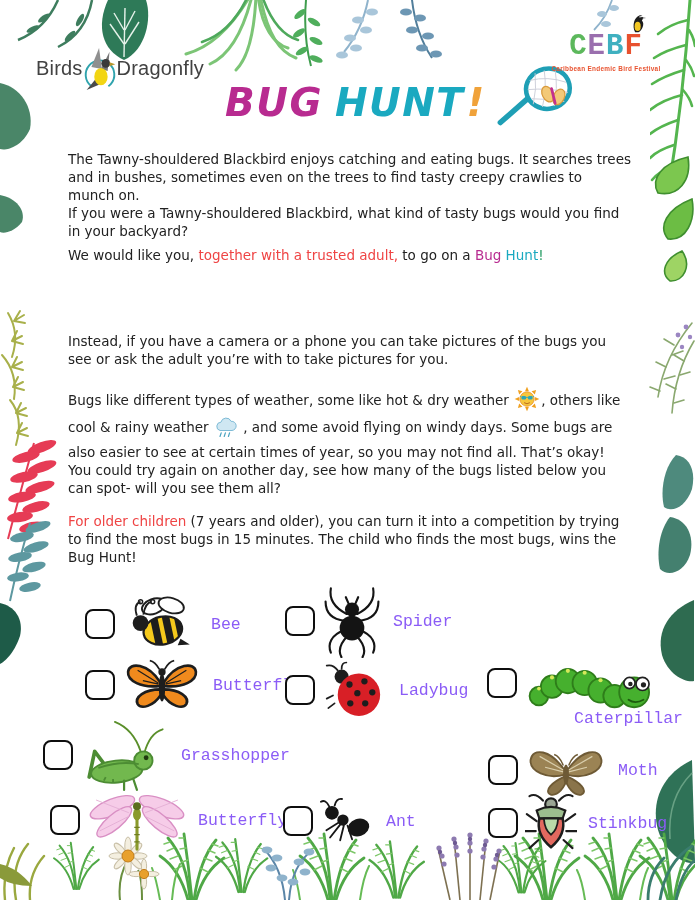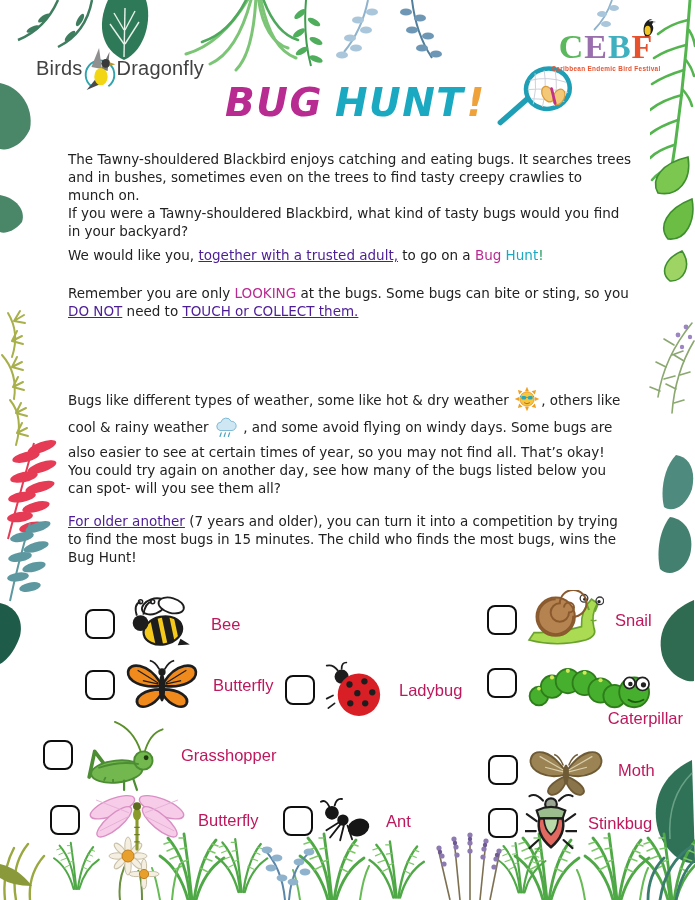--- a/index.html
+++ b/index.html
@@ -10,36 +10,36 @@
   
   #brand{position:absolute;left:36px;top:44px;display:flex;align-items:center;color:#424242;
          font-family:"Liberation Sans",sans-serif;font-size:20px;letter-spacing:.2px;}
   #brand .bird{margin:0 -4px -6px -4px;}
   #title{position:absolute;left:225px;top:68px;display:flex;align-items:center;
          font-weight:800;font-style:italic;font-size:39px;letter-spacing:1.5px;
          font-family:"DejaVu Sans",sans-serif;}
   #title .w1{color:#b82b90;} #title .w2{color:#1aa9c0;margin-left:12px;} #title .bang{color:#f0a23a;margin-left:2px;}
   #title .net{margin-left:8px;margin-top:-4px;}
   #cebf{position:absolute;left:547px;top:30px;width:118px;text-align:center;}
-  #cebf .letters{font-weight:800;font-size:34px;line-height:34px;letter-spacing:1px;
-        font-family:Liberation Serif, serif;position:relative;display:inline-block;}
+  #cebf .letters{font-weight:800;font-size:29px;line-height:34px;letter-spacing:1px;
+        font-family:Liberation Mono, monospace;position:relative;display:inline-block;}
   #cebf .c{color:#5cb85c}#cebf .e{color:#9a6fae}#cebf .b{color:#3fb0c0}#cebf .f{color:#e8512e}
   #cebf .cebf-bird{position:absolute;right:-4px;top:-20px;}
   #cebf .sub{font-size:6.4px;color:#e8512e;letter-spacing:.3px;margin-top:1px;
         font-family:"Liberation Sans",sans-serif;font-weight:700;}
 
   
   .para{position:absolute;left:68px;width:564px;font-size:13.5px;line-height:18px;color:#222;}
-  .red{color:#4c1d95;text-decoration:underline;} .magenta{color:#b82b90;} .tealtx{color:#1aa9c0;} .greentx{color:#2fa06a;}
+  .red{color:#ef4444;} .magenta{color:#b82b90;} .tealtx{color:#1aa9c0;} .greentx{color:#2fa06a;}
   .wicon{display:inline-block;vertical-align:-7px;margin:0 1px;}
 
   
   .cell{position:absolute;display:flex;align-items:center;height:70px;gap:7px;}
   .cb{width:26px;height:26px;border:2.6px solid #0e0e0e;border-radius:8px;background:#fff;flex:0 0 auto;}
-  .bug-label{font-family:Liberation Sans, sans-serif;font-size:16.5px;color:#be185d;margin-left:4px;white-space:nowrap;}
+  .bug-label{font-family:Liberation Mono, monospace;font-size:16.5px;color:#8b5cf6;margin-left:4px;white-space:nowrap;}
   .cell-caterpillar{width:190px;position:absolute;}
   .cell-caterpillar .bug-label{position:absolute;right:-6px;bottom:-10px;}
   .bug-icon{display:flex;align-items:center;}
 </style>
 </head>
 <body>
 
 <div id="sheet">
 
   <svg class="decor" style="left:0;top:0" width="695" height="135" viewBox="0 0 695 135">
@@ -376,21 +376,21 @@
           <path d="M15 6 l4 1 l-4 1 z" fill="#888888"></path>
         </svg>
       </span>
     </span>
     <div class="sub">Caribbean Endemic Bird Festival</div>
   </div>
 
   <p class="para" style="top:136px">The Tawny-shouldered Blackbird enjoys catching and eating bugs. It searches trees and in bushes, sometimes even on the trees to find tasty creepy crawlies to munch on.</p>
   <p class="para" style="top:190px">If you were a Tawny-shouldered Blackbird, what kind of tasty bugs would you find in your backyard?</p>
   <p class="para" style="top:232px"><span>We would like you, </span><span class="red">together with a trusted adult,</span><span> to go on a </span><span class="magenta">Bug</span><span class="tealtx"> Hunt</span><span class="greentx">!</span></p>
-  <p class="para" style="top:270px"><span>Remember you are only </span><span class="magenta">LOOKING</span><span> at the bugs. Some bugs can bite or sting, so you </span><span class="red">DO NOT</span><span> need to </span><span class="red">TOUCH or COLLECT them.</span></p>
+  <p class="para" style="top:318px">Instead, if you have a camera or a phone you can take pictures of the bugs you see or ask the adult you’re with to take pictures for you.</p>
   <p class="para" style="top:372px"><span>Bugs like different types of weather, some like hot &amp; dry weather </span><span class="wicon"><svg width="26" height="26" viewBox="0 0 40 40">
       <g fill="#f0a01f">
         <path d="M20 1 L23 8 L17 8 Z"></path>
             <path d="M20 39 L23 32 L17 32 Z"></path>
         <path d="M1 20 L8 17 L8 23 Z"></path>
             <path d="M39 20 L32 17 L32 23 Z"></path>
         <path d="M6 6 L13 8 L8 13 Z"></path>
             <path d="M34 6 L32 13 L27 8 Z"></path>
         <path d="M6 34 L8 27 L13 32 Z"></path>
             <path d="M34 34 L27 32 L32 27 Z"></path>
@@ -401,21 +401,21 @@
       <path d="M18.5 17.5 h3 M11.5 17 l-2 -1 M28.5 17 l2 -1" stroke="#2aa6b8" stroke-width="1.4" fill="none"></path>
       <path d="M16 26 Q20 29 24 26" stroke="#b5651d" stroke-width="1.4" fill="none" stroke-linecap="round"></path>
     </svg></span><span>, others like cool &amp; rainy weather </span><span class="wicon"><svg width="24" height="23" viewBox="0 0 40 36">
       <path d="M10 23 a7 7 0 0 1 1.5 -13.8 a9 9 0 0 1 17 -1.5 a6.5 6.5 0 0 1 1.5 15.3 Z" fill="#cfe7f2" stroke="#79b8d4" stroke-width="1.6"></path>
       <g stroke="#4aa3c0" stroke-width="2" stroke-linecap="round">
         <line x1="12" y1="27" x2="10" y2="33"></line>
             <line x1="19" y1="27" x2="17" y2="33"></line>
             <line x1="26" y1="27" x2="24" y2="33"></line>
       </g>
     </svg></span><span> , and some avoid flying on windy days. Some bugs are also easier to see at certain times of year, so you may not find all. That’s okay! You could try again on another day, see how many of the bugs listed below you can spot- will you see them all?</span></p>
-  <p class="para" style="top:498px"><span class="red">For older another</span><span> (7 years and older), you can turn it into a competition by trying to find the most bugs in 15 minutes. The child who finds the most bugs, wins the Bug Hunt!</span></p>
+  <p class="para" style="top:498px"><span class="red">For older children</span><span> (7 years and older), you can turn it into a competition by trying to find the most bugs in 15 minutes. The child who finds the most bugs, wins the Bug Hunt!</span></p>
 
   <div class="cell" style="left:85px;top:589px">
     <span class="cb"></span>
     <span class="bug-icon">
       <svg width="78" height="62" viewBox="0 0 84 66">
         <defs>
             <clipPath id="beebody">
               <ellipse cx="44" cy="40" rx="21" ry="15" transform="rotate(-12 44 40)"></ellipse>
             </clipPath>
           </defs>
@@ -432,39 +432,43 @@
         <path d="M16 24 Q12 12 20 9" stroke="#1d1d1d" stroke-width="2" fill="none"></path>
           <circle cx="20" cy="9" r="2.2" fill="none" stroke="#1d1d1d" stroke-width="1.6"></circle>
         <path d="M23 23 Q25 10 32 9" stroke="#1d1d1d" stroke-width="2" fill="none"></path>
           <circle cx="33" cy="9" r="2.2" fill="none" stroke="#1d1d1d" stroke-width="1.6"></circle>
         <path d="M63 49 L73 55 L60 56 Z" fill="#1d1d1d"></path>
       </svg>
     </span>
     <span class="bug-label">Bee</span>
   </div>
 
-
-  <div class="cell" style="left:487px;top:585px">
-    <span class="cb"></span>
-    <span class="bug-icon">
-      <svg width="80" height="60" viewBox="0 0 96 68">
-        <path d="M6 58 Q40 67 74 58 Q88 53 84 44 Q80 28 88 14 L81 9 Q68 22 69 42 Q40 50 12 49 Z" fill="#aadb52" stroke="#6aa22e" stroke-width="2"></path>
-        <path d="M78 22 L73 9" stroke="#6aa22e" stroke-width="2.4"></path>
-        <path d="M85 24 L90 12" stroke="#6aa22e" stroke-width="2.4"></path>
-        <circle cx="72" cy="8" r="4.6" fill="#fff" stroke="#3a3a3a" stroke-width="1.6"></circle>
-          <circle cx="73" cy="9" r="2" fill="#222"></circle>
-        <circle cx="91" cy="11" r="4.6" fill="#fff" stroke="#3a3a3a" stroke-width="1.6"></circle>
-          <circle cx="90" cy="12" r="2" fill="#222"></circle>
-        <circle cx="38" cy="30" r="23" fill="#b5834f" stroke="#8a5a2e" stroke-width="2.4"></circle>
-        <path d="M38 9 a21 21 0 1 0 21 21 a16 16 0 1 0 -16 -16 a11 11 0 1 0 11 11 a6 6 0 1 0 -6 -6" fill="none" stroke="#8a5a2e" stroke-width="2.4"></path>
-        <path d="M80 34 Q84 36 87 34" stroke="#6aa22e" stroke-width="1.6" fill="none"></path>
-      </svg>
-    </span>
-    <span class="bug-label">Snail</span>
-  </div>
+  <div class="cell" style="left:285px;top:586px">
+    <span class="cb"></span>
+    <span class="bug-icon">
+      <svg width="60" height="74" viewBox="0 0 64 84">
+        <g stroke="#141414" stroke-width="2.4" fill="none" stroke-linecap="round">
+          <path d="M26 34 C10 26 6 16 8 5"></path>
+            <path d="M24 42 C6 40 2 30 2 20"></path>
+          <path d="M24 52 C8 58 4 68 8 78"></path>
+            <path d="M28 58 C18 68 16 76 20 83"></path>
+          <path d="M38 34 C54 26 58 16 56 5"></path>
+            <path d="M40 42 C58 40 62 30 62 20"></path>
+          <path d="M40 52 C56 58 60 68 56 78"></path>
+            <path d="M36 58 C46 68 48 76 44 83"></path>
+          <path d="M28 22 l-3 -7"></path>
+            <path d="M36 22 l3 -7"></path>
+        </g>
+        <circle cx="32" cy="29" r="8" fill="#141414"></circle>
+        <circle cx="32" cy="50" r="14" fill="#141414"></circle>
+      </svg>
+    </span>
+    <span class="bug-label">Spider</span>
+  </div>
+
 
   <div class="cell" style="left:85px;top:650px">
     <span class="cb"></span>
     <span class="bug-icon">
       <svg width="80" height="60" viewBox="0 0 92 66">
         <g>
           <path d="M44 30 C30 8 8 6 7 18 C6 28 22 37 44 34 Z" fill="#f08a1d" stroke="#1d1d1d" stroke-width="3"></path>
           <path d="M44 38 C26 38 14 47 18 55 C22 61 36 58 45 44 Z" fill="#f08a1d" stroke="#1d1d1d" stroke-width="3"></path>
           <path d="M42 31 L18 16 M42 32 L24 28" stroke="#1d1d1d" stroke-width="1.4"></path>
         </g>

